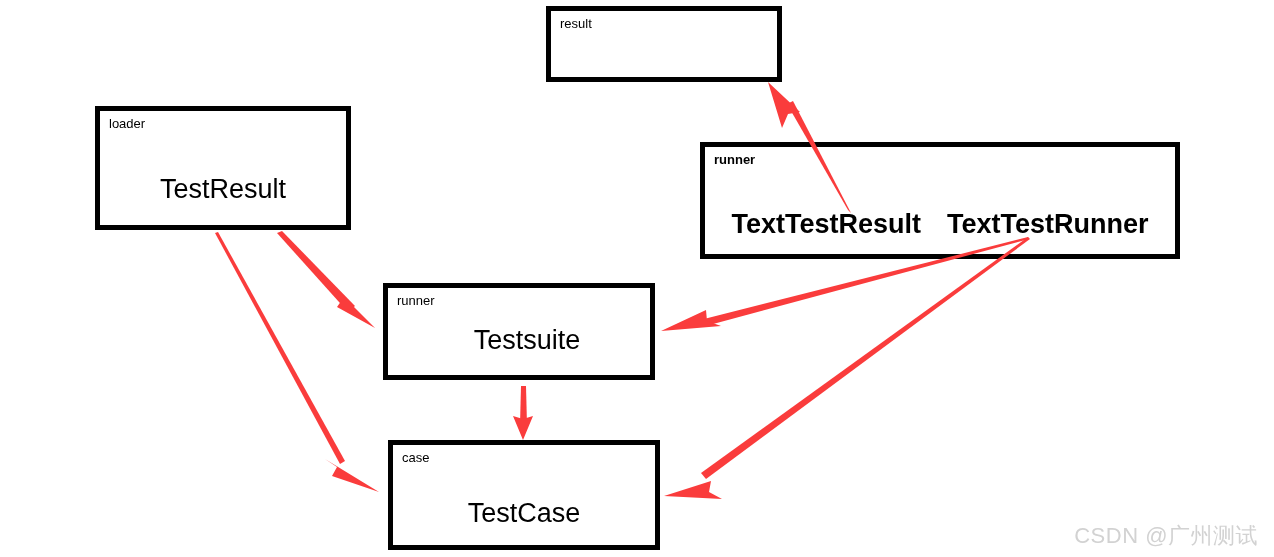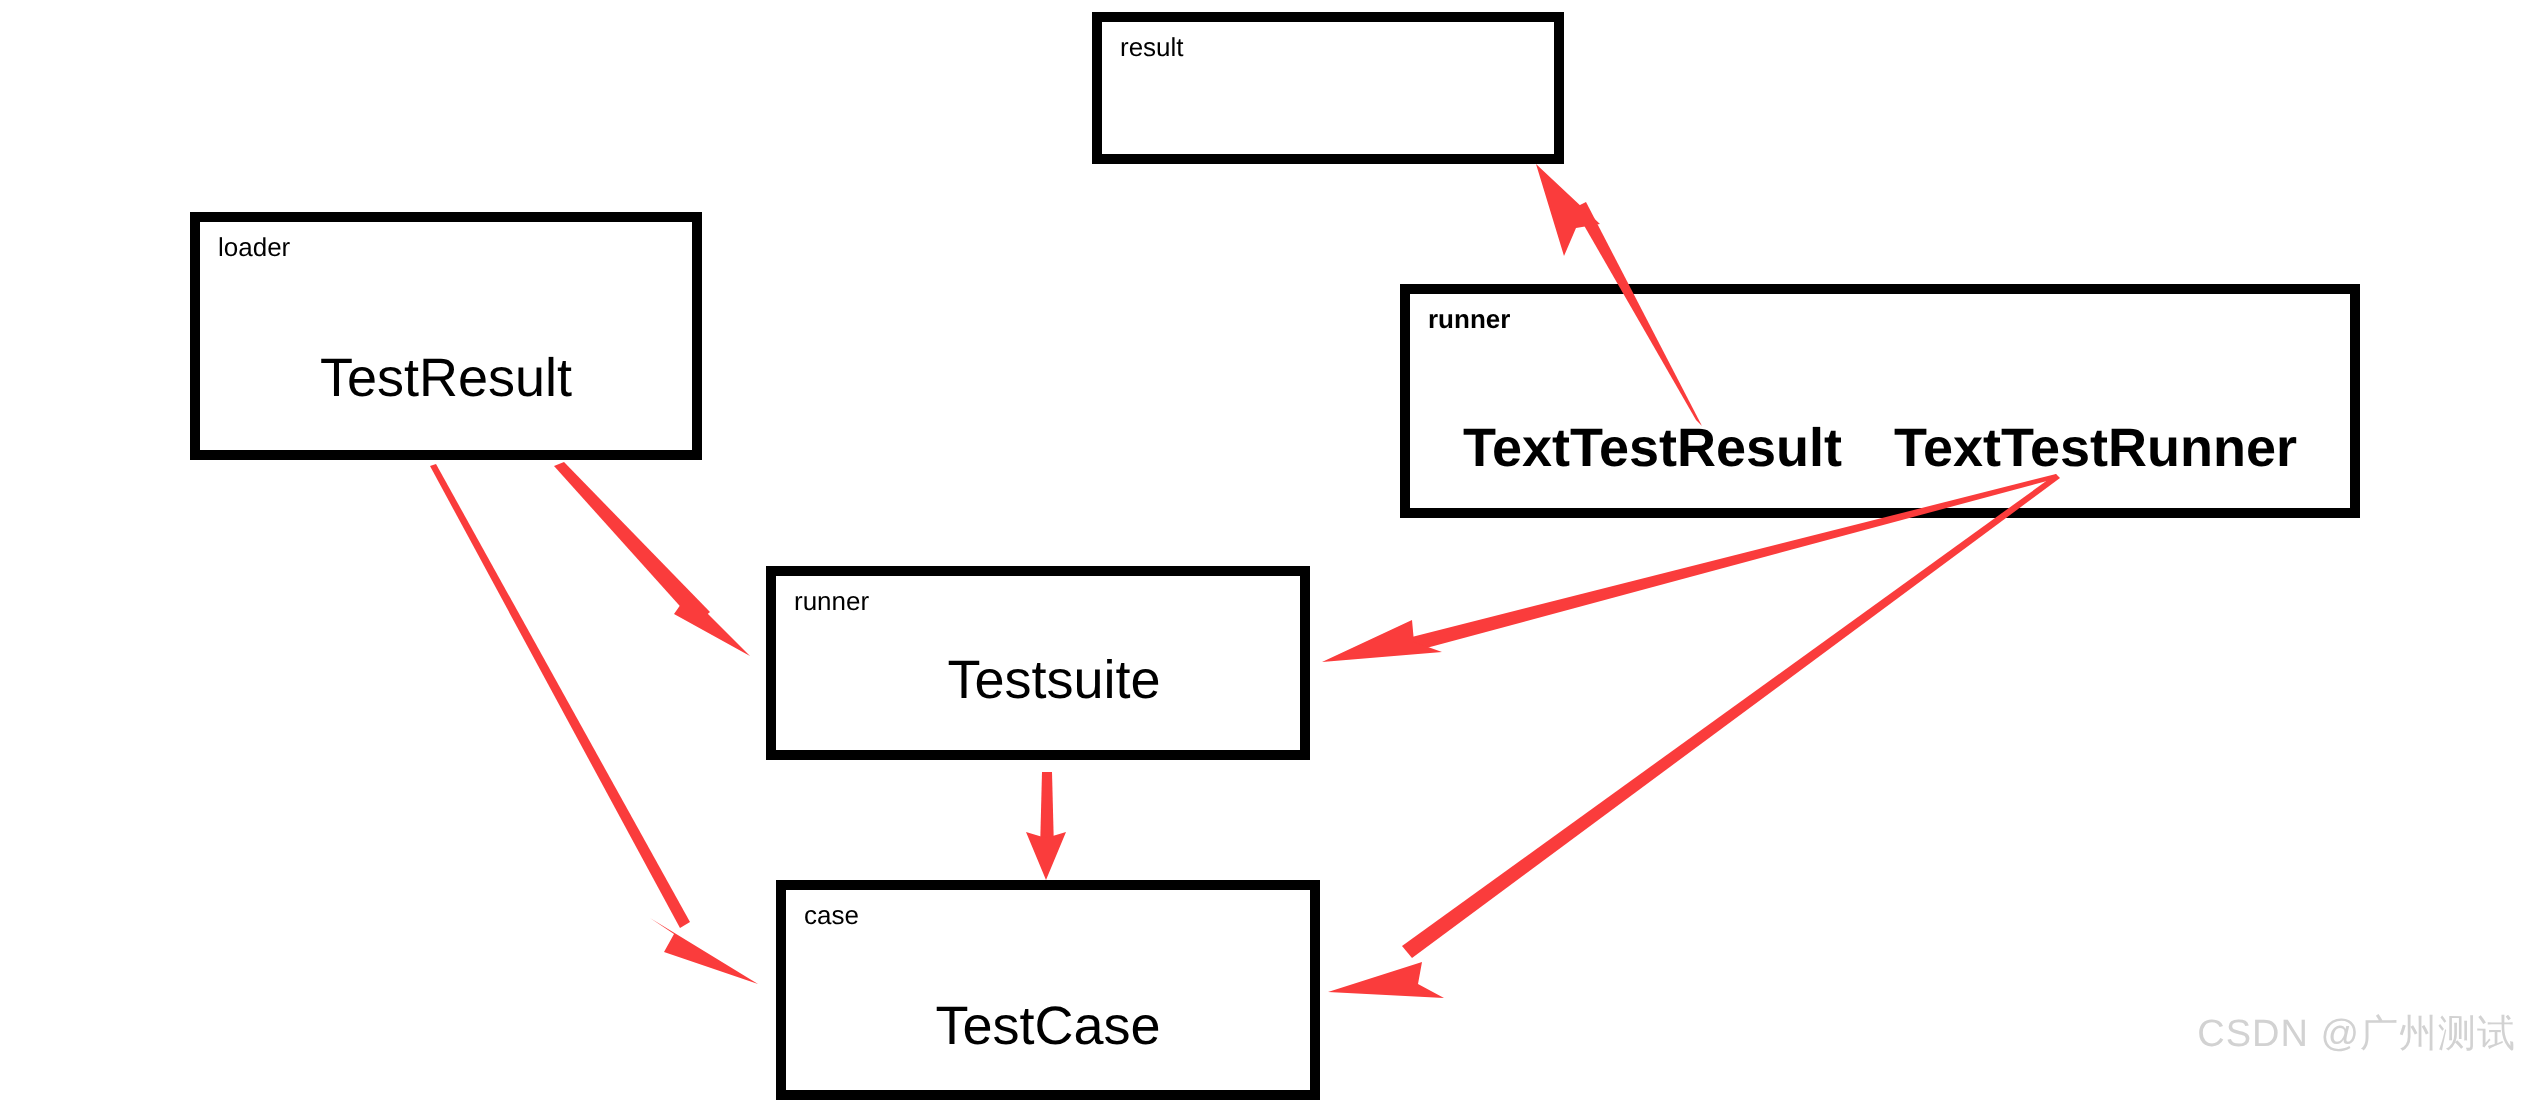--- a/index.html
+++ b/index.html
@@ -72,22 +72,22 @@
     left: 0;
     top: 0;
     width: 1274px;
     height: 557px;
     z-index: 5;
     pointer-events: none;
   }
   .watermark {
     position: absolute;
     right: 16px;
-    bottom: 28px;
-    font-size: 19px;
+    bottom: 10px;
+    font-size: 22px;
     line-height: 22px;
     color: #d2d2d2;
     font-family: "Liberation Sans", sans-serif;
     white-space: nowrap;
     letter-spacing: 0.5px;
     z-index: 8;
   }
 </style>
 </head>
 <body>

